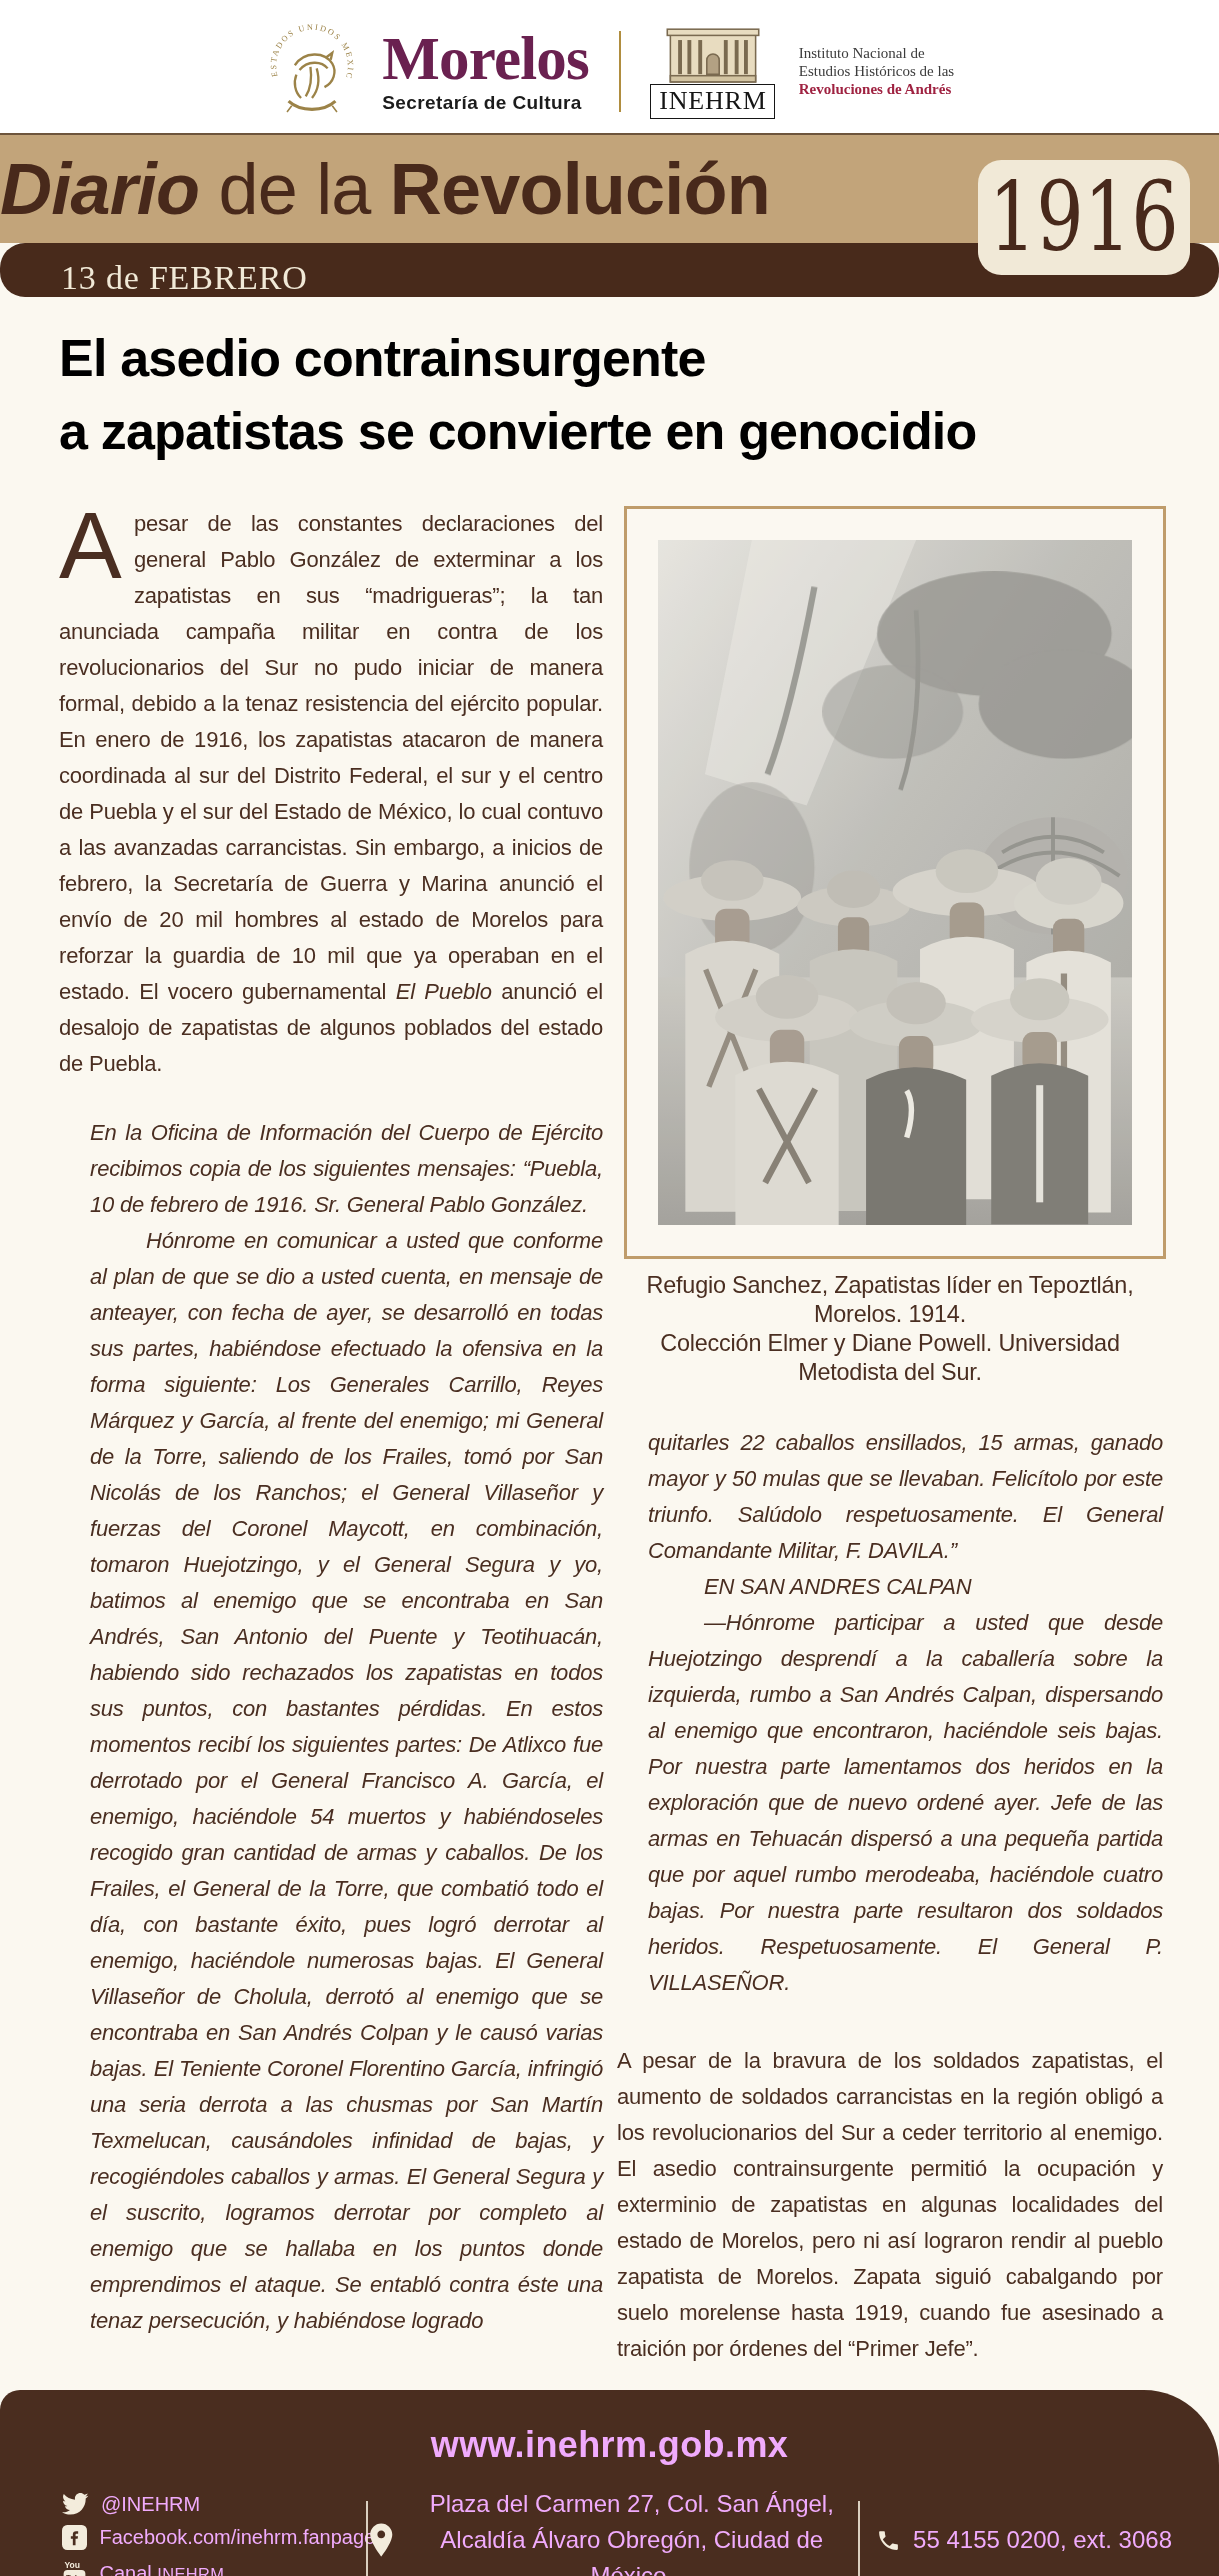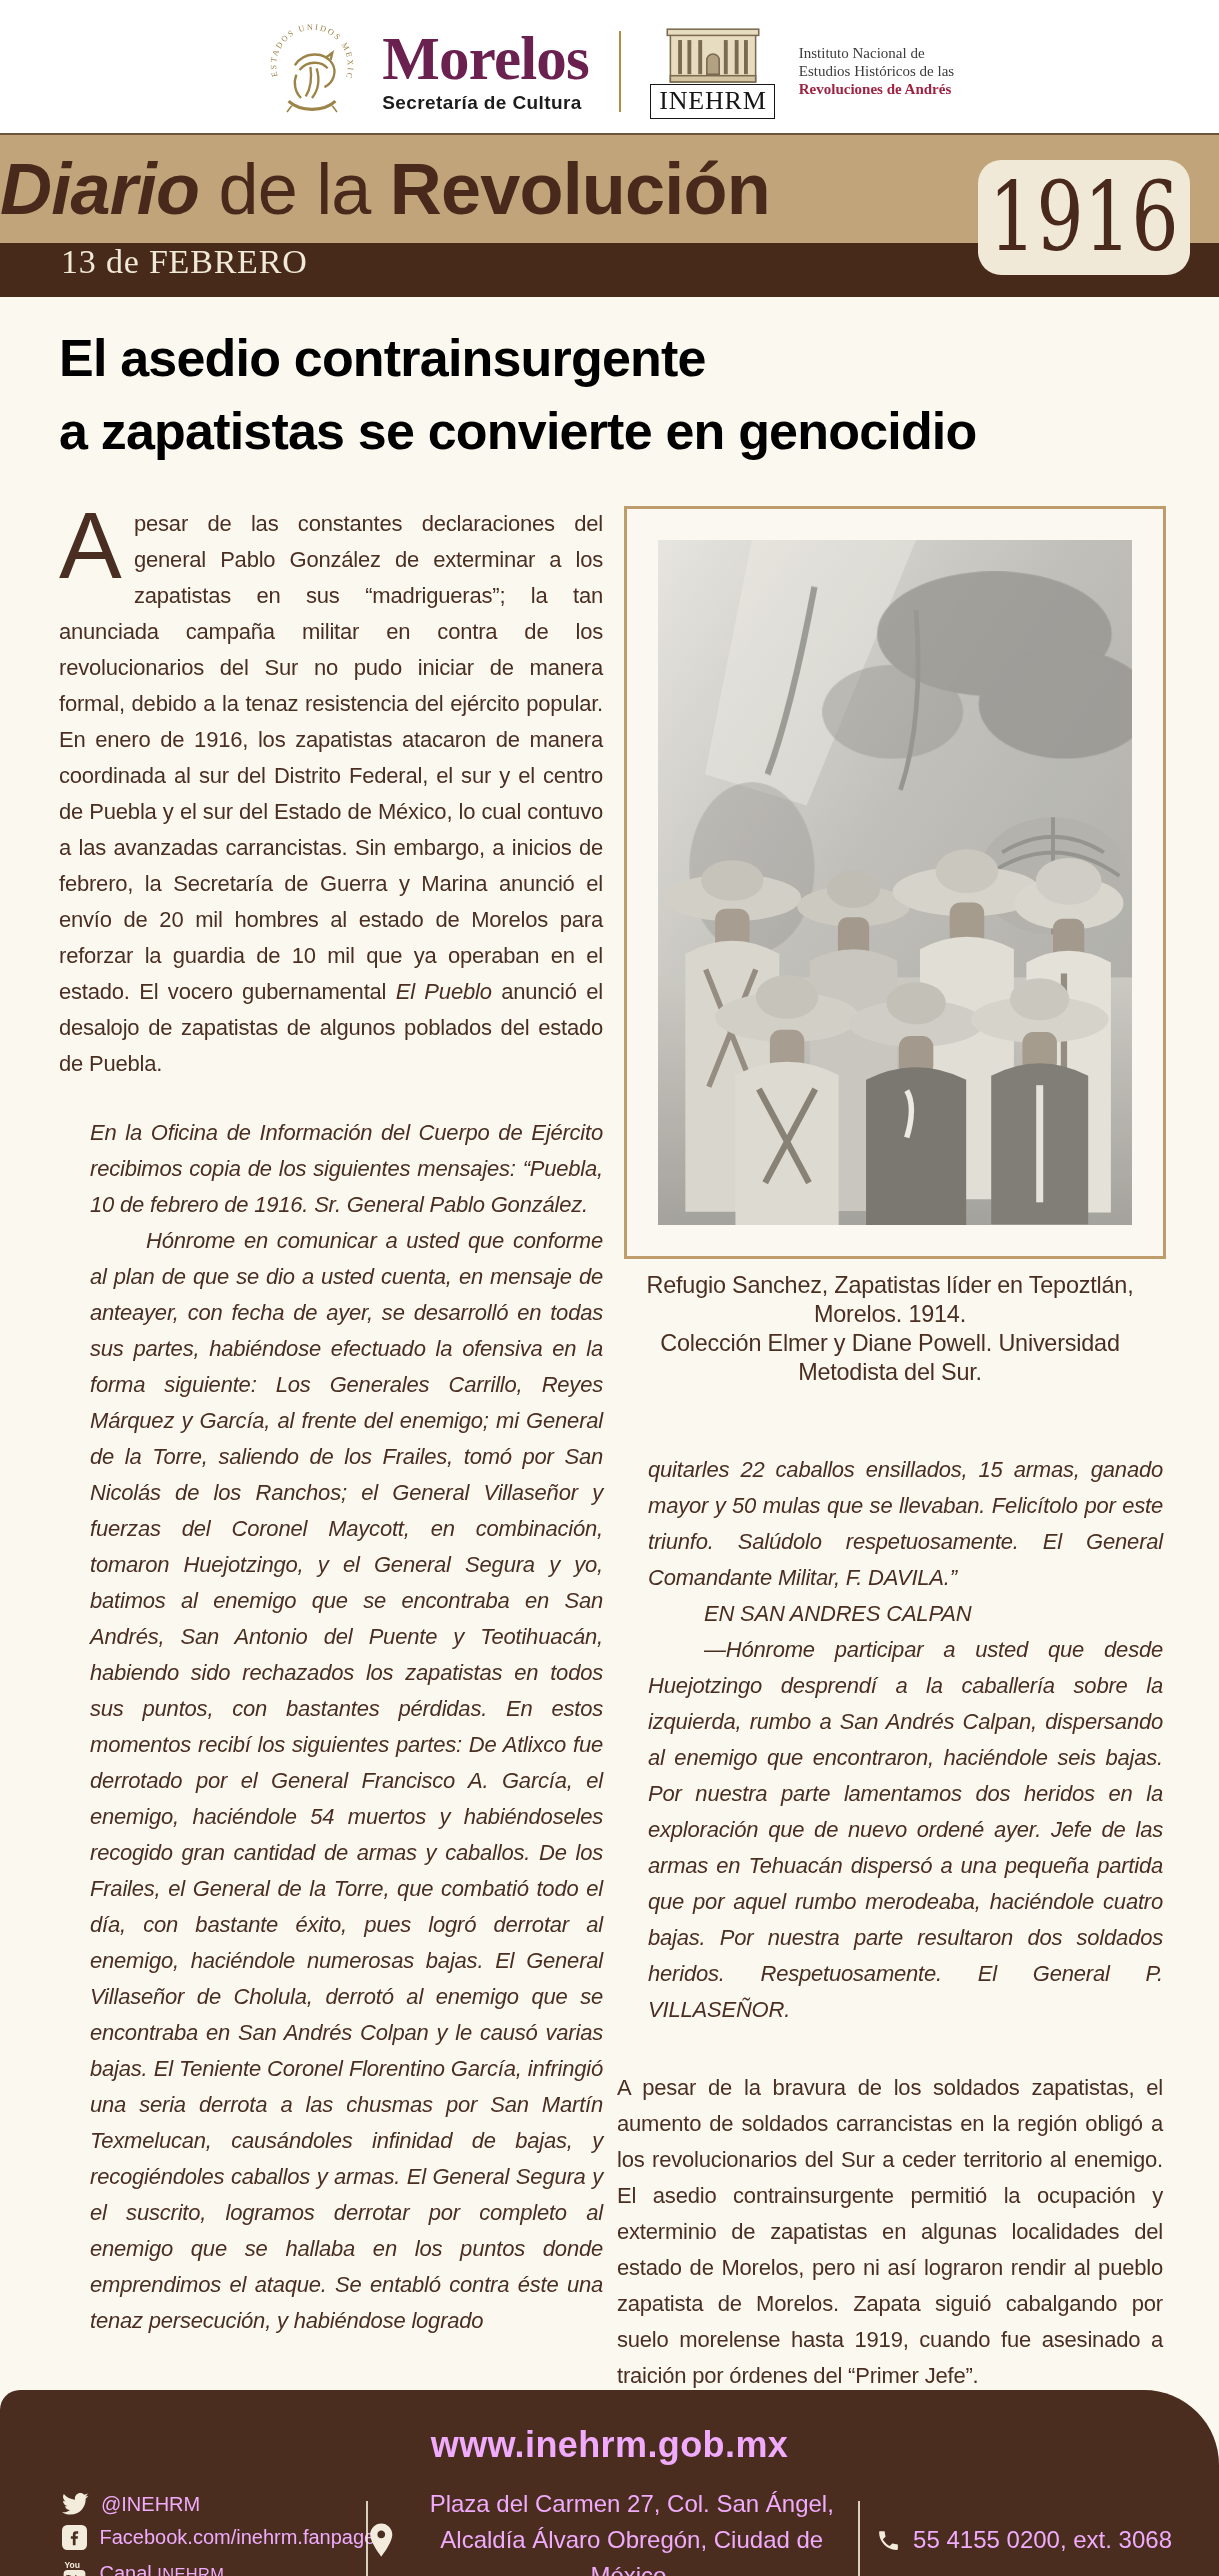--- a/index.html
+++ b/index.html
@@ -20,21 +20,21 @@
   .inst-text .maroon{color:#9f2241;font-weight:700;}
 
   
   .banner-tan{position:absolute;top:133px;left:0;width:1219px;height:110px;background:#c2a47a;
               border-top:2.3px solid #6d543c;display:flex;align-items:center;box-sizing:border-box;}
   .masthead{font-size:72px;color:#48291b;letter-spacing:-0.8px;white-space:nowrap;}
   .masthead .it{font-weight:700;font-style:italic;}
   .masthead .mid{font-weight:400;}
   .masthead .bd{font-weight:700;}
   .banner-dark{position:absolute;top:243px;left:0;width:1219px;height:54px;background:#482a1b;
-               display:flex;align-items:flex-start;}
+               display:flex;align-items:flex-end;border-radius:25px;}
   .date-line{padding-left:61px;font-family:"Liberation Serif",serif;font-size:34px;color:#f1e9d7;letter-spacing:0.8px;}
   .year-box{position:absolute;top:160px;left:978px;width:212px;height:115px;background:#f1e9d7;
             border-radius:23.4px;display:flex;align-items:center;justify-content:center;text-align:right;}
   .year-box span{display:inline-block;font-family:"DejaVu Serif",serif;font-size:91px;color:#48291b;
                  transform:scale(.82,1.04);}
 
   
   .headline{position:absolute;top:322px;left:59px;width:1102px;font-size:52px;line-height:73px;
             font-weight:700;color:#000000;letter-spacing:-0.8px;white-space:pre-line;}
 
@@ -47,21 +47,21 @@
   .quote{font-style:italic;margin-left:31px;margin-top:33px;}
   .quote p{margin:0;text-align:justify;}
   .indent{text-indent:56px;}
 
   
   .figure{box-sizing:border-box;margin-left:7px;width:542px;height:753px;border:3.1px solid #bf9c6b;
           background:#fbf8f1;padding:31px;}
   .figure svg{display:block;width:100%;height:100%;}
   .caption{margin-top:12px;text-align:center;font-size:23.4px;line-height:29px;letter-spacing:-0.2px;}
   .caption span{display:block;}
-  .cont{margin-top:65px;}
+  .cont{margin-top:38px;}
   .p2{margin-top:42px;}
 
   
   .footer{position:absolute;top:2390px;left:0;width:1219px;height:186px;background:#4a2d1f;
           border-radius:20px 75px 0 0;color:#f0abfc;}
   .footer-url{text-align:center;font-size:36px;font-weight:700;padding-top:34px;letter-spacing:0.4px;}
   .footer-row{display:flex;align-items:center;margin-top:20px;padding:0 47px 0 62px;}
   .social{display:flex;flex-direction:column;gap:9.4px;width:304px;}
   .social-item{display:flex;align-items:center;gap:12.5px;font-size:20px;}
   .smallcaps{font-size:16.4px;letter-spacing:0.4px;}

